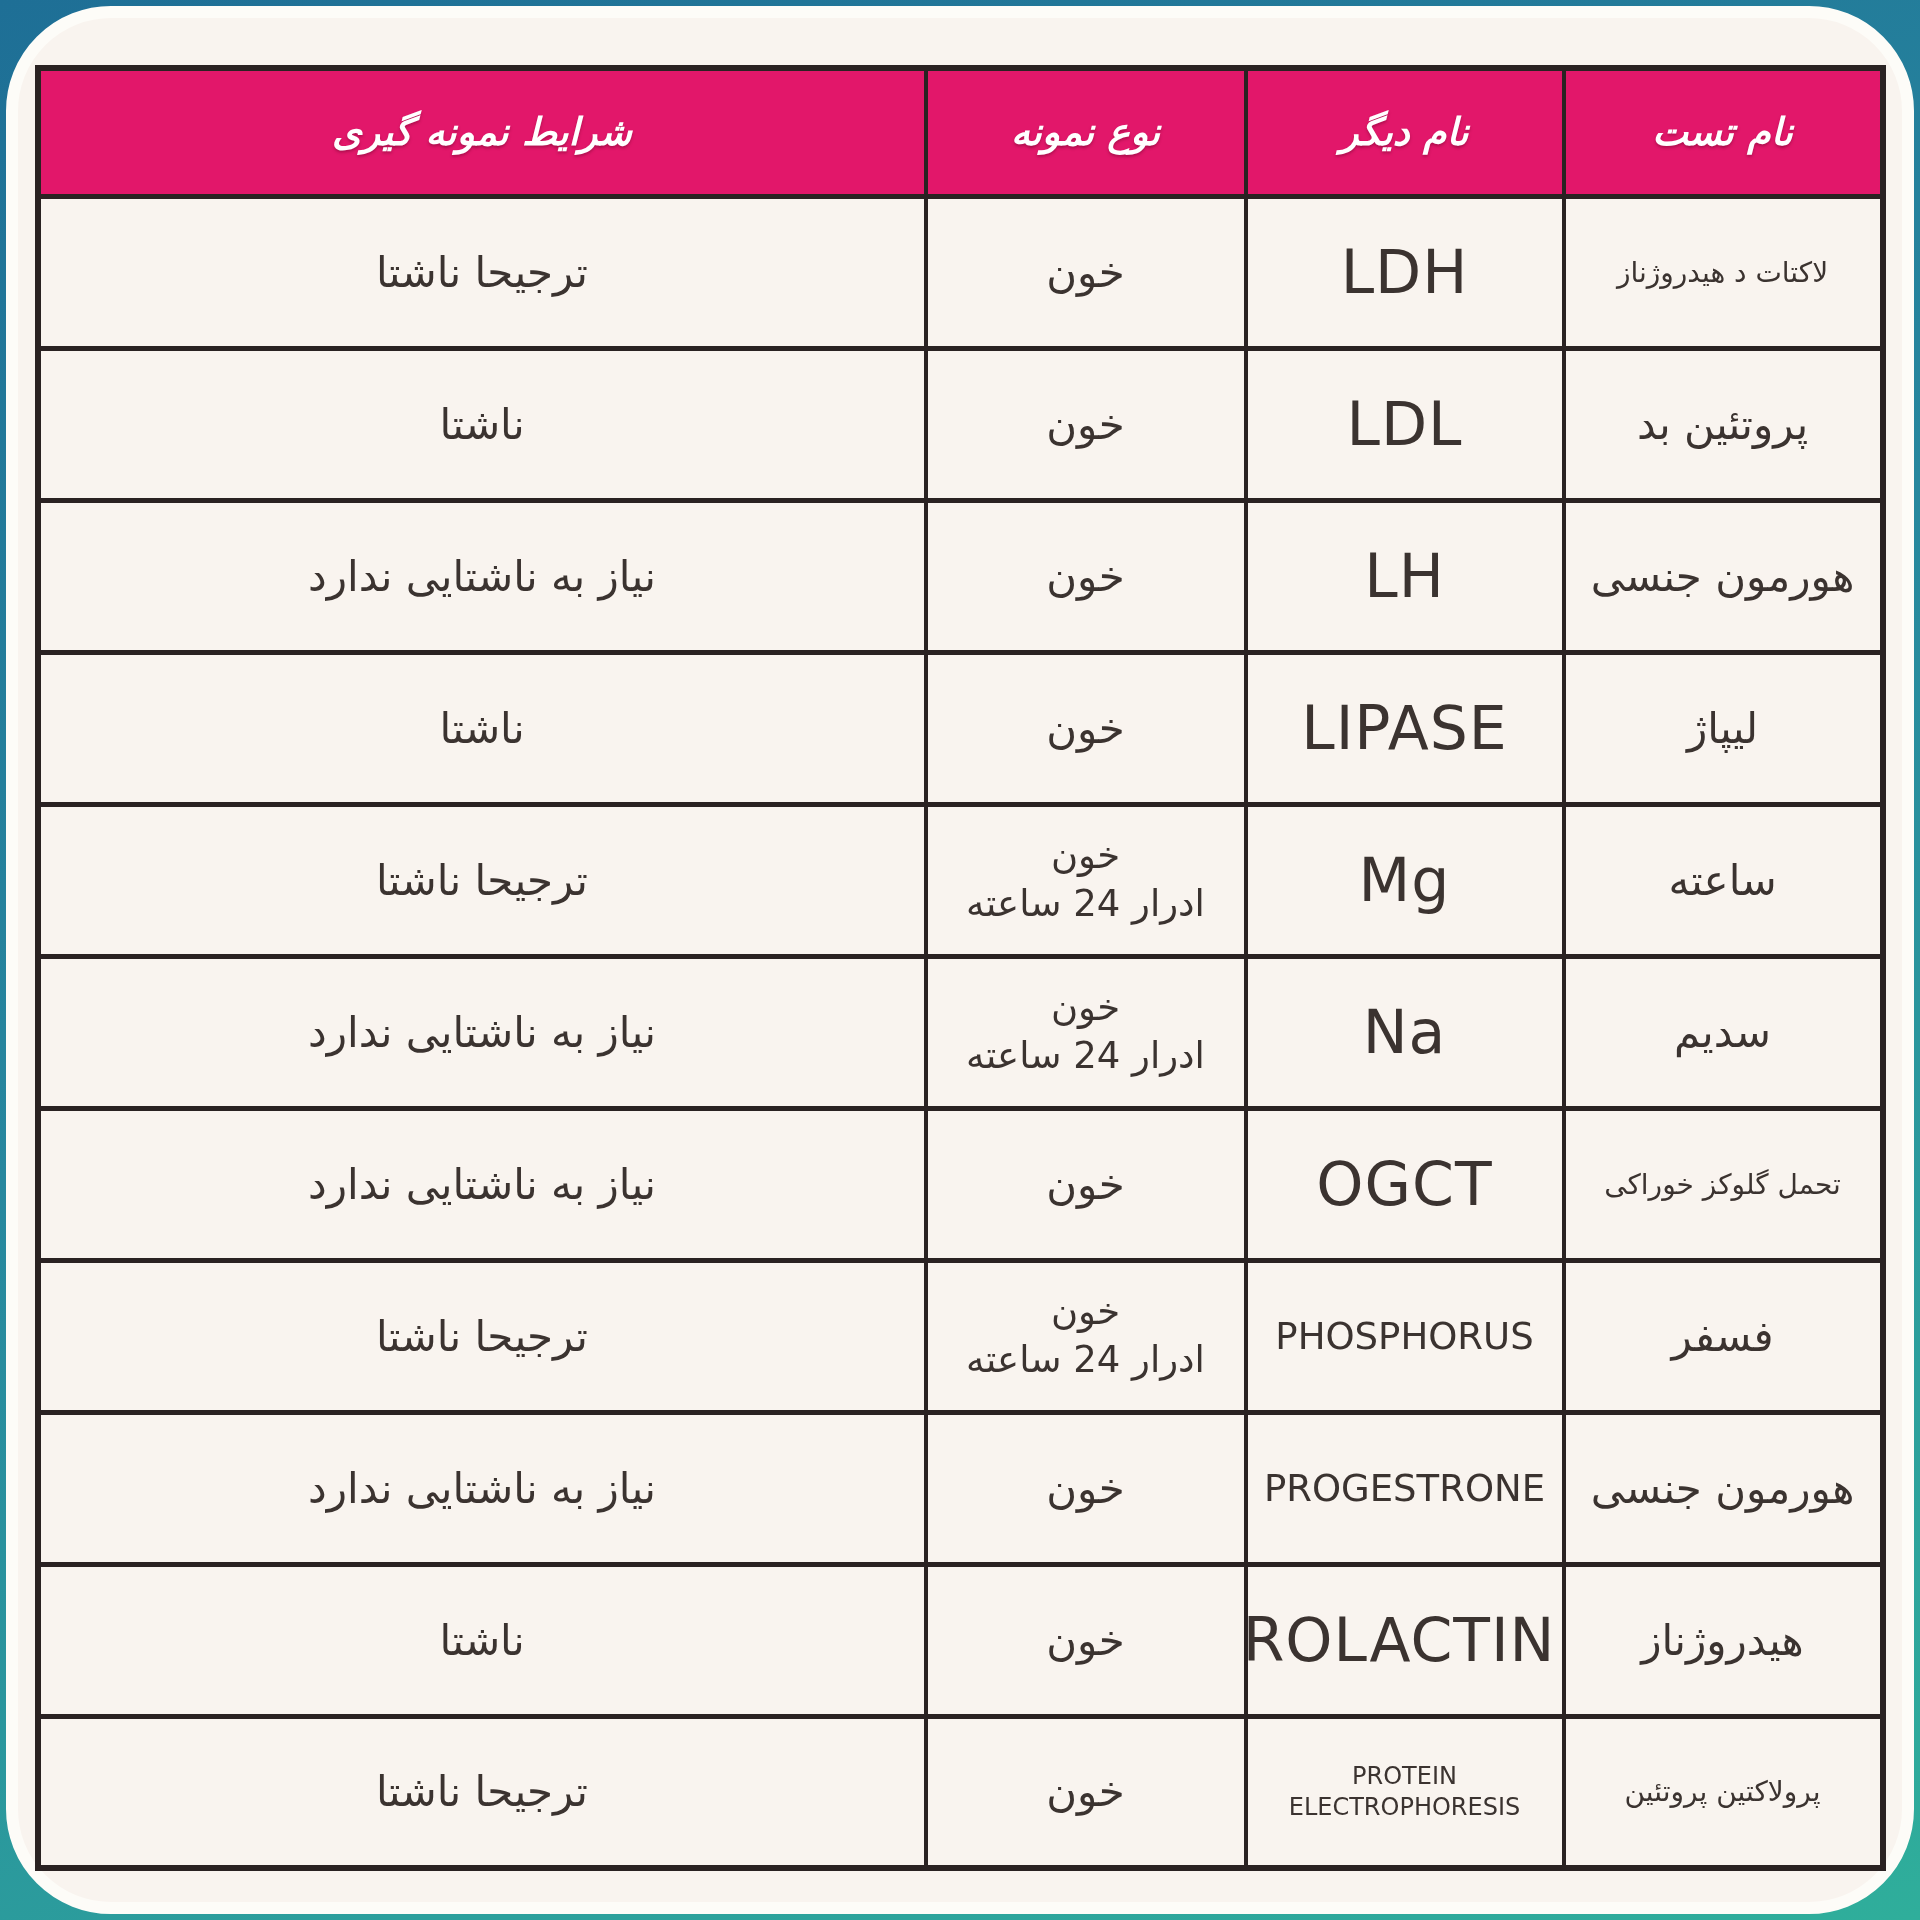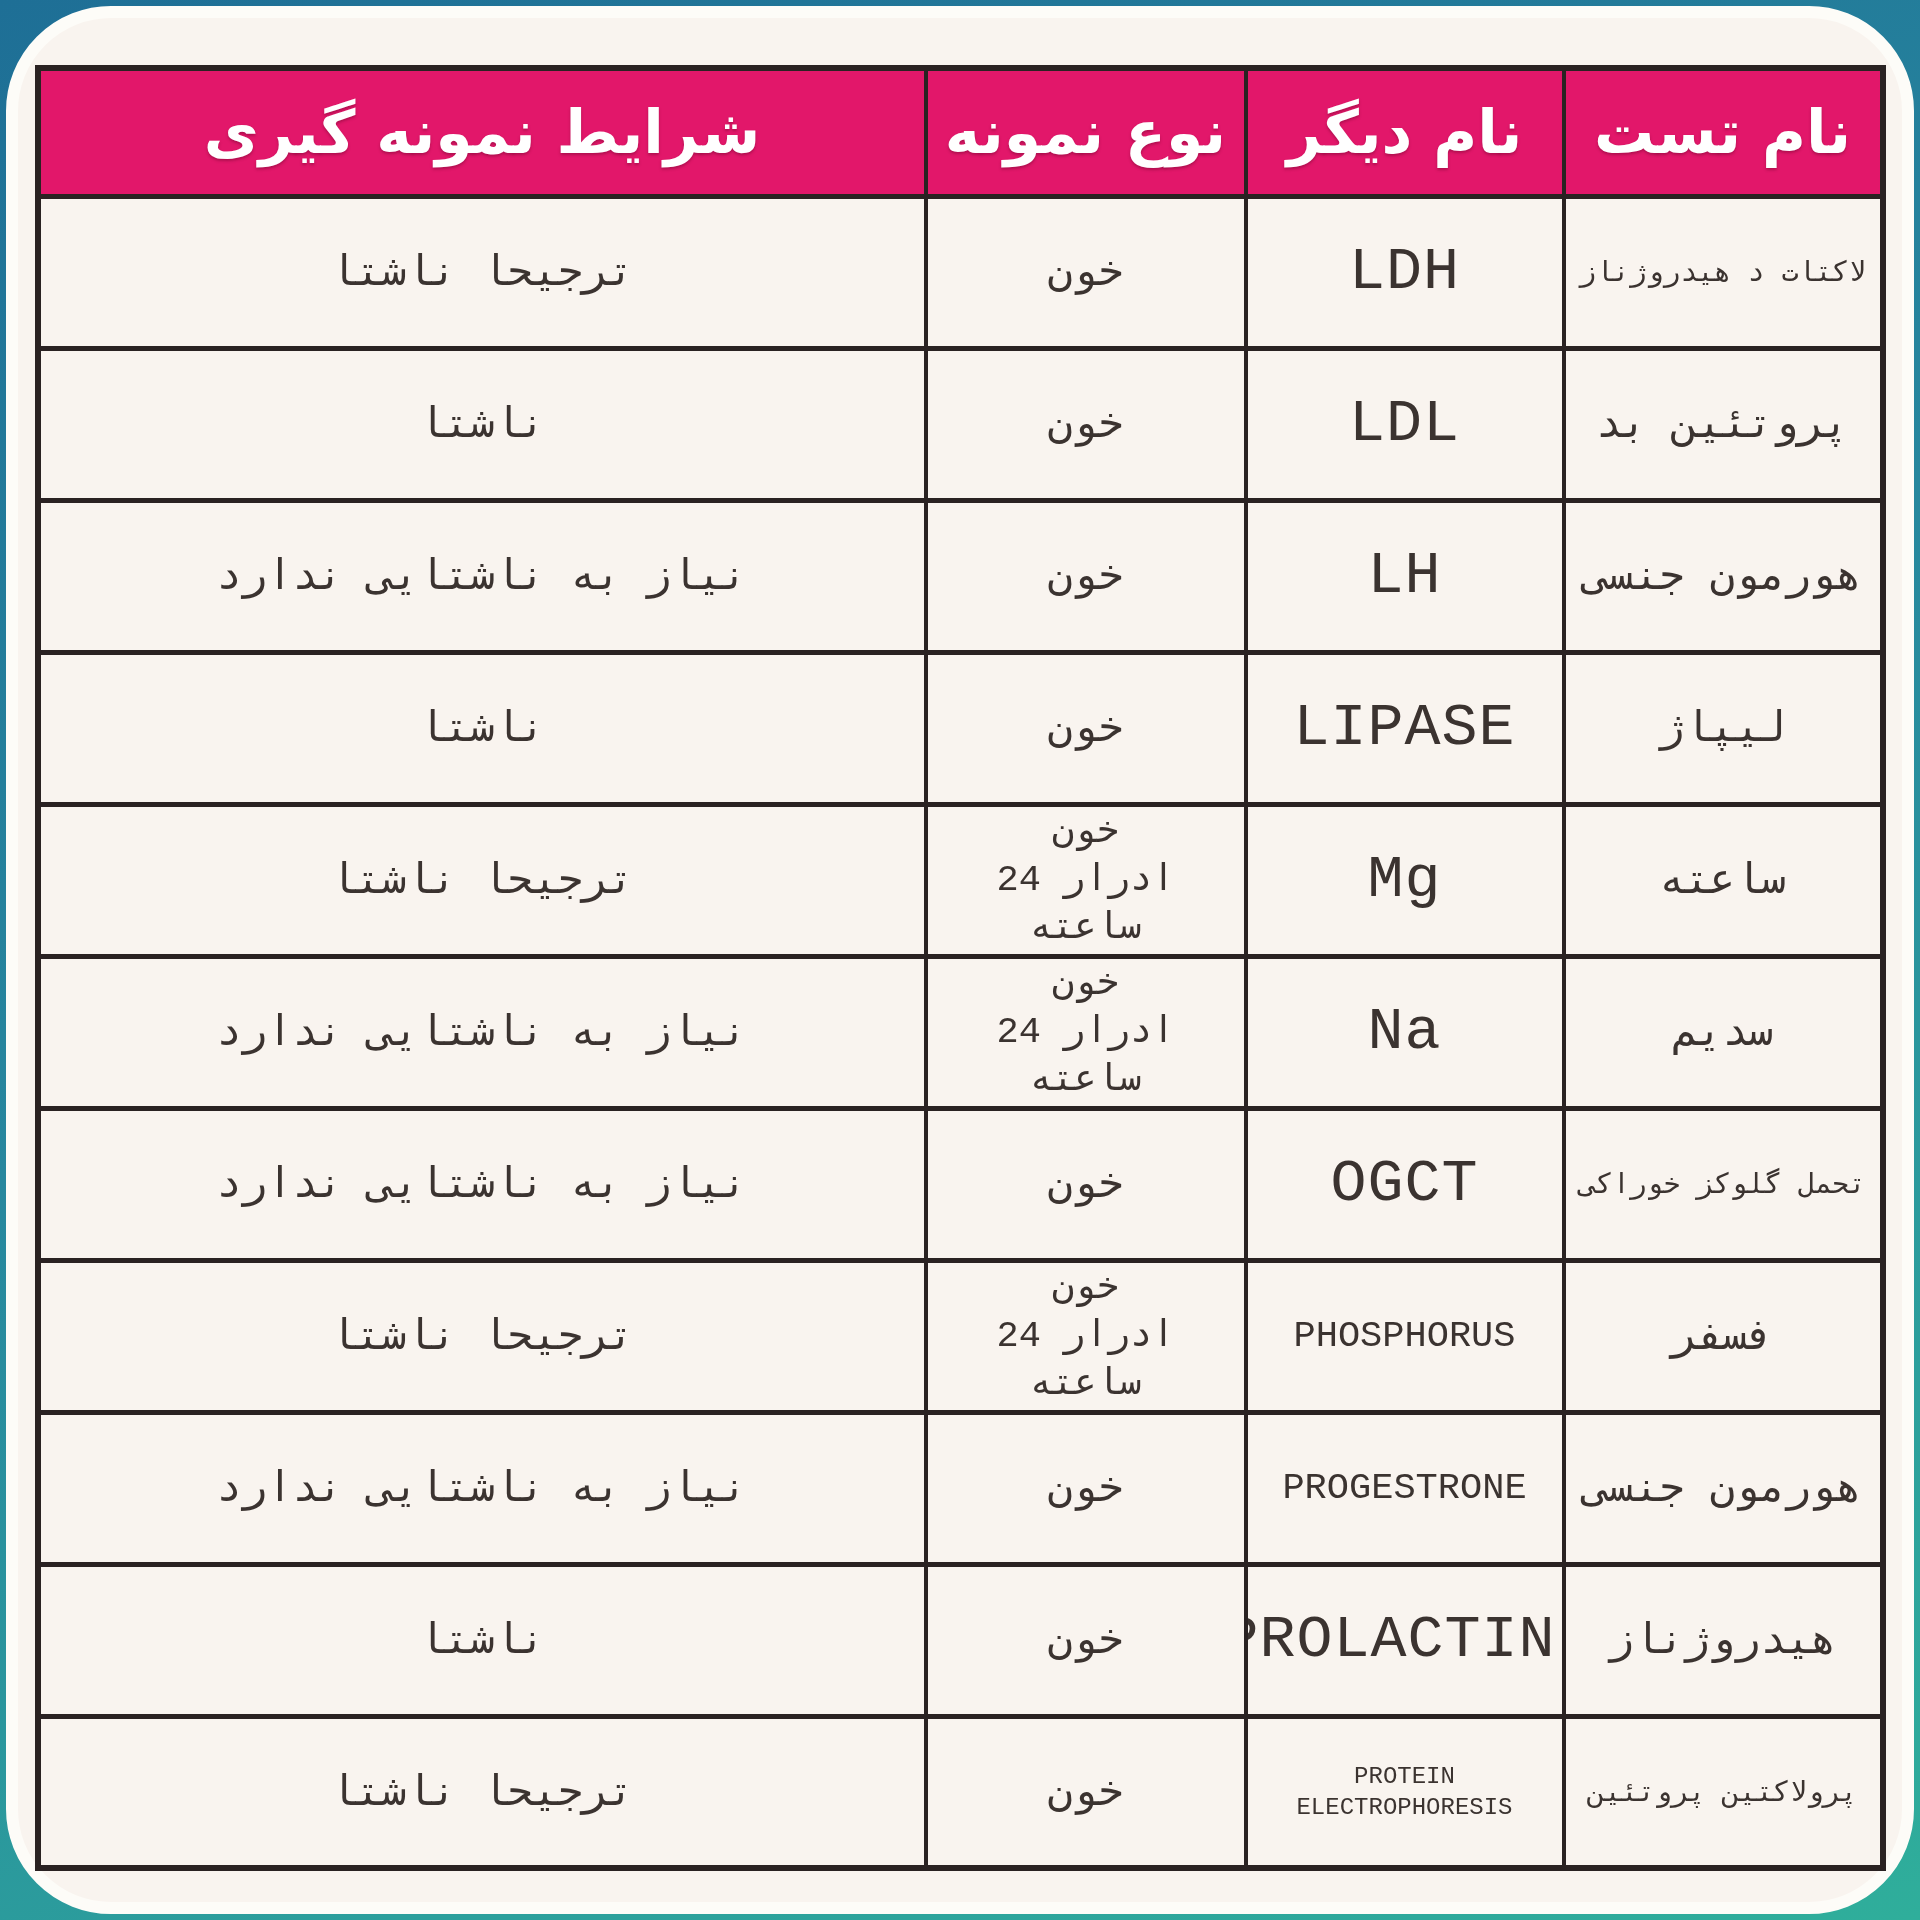--- a/index.html
+++ b/index.html
@@ -47,27 +47,27 @@
     text-align: center;
     vertical-align: middle;
     padding: 0 6px;
     box-sizing: border-box;
     white-space: pre-line;
     overflow: hidden;
   }
   th {
     background: var(--accent, #e2176a);
     color: var(--accent-text, #ffffff);
-    font-size: 60px;
+    font-size: 38px;
     font-weight: bold;
     text-shadow: 0 2px 3px rgba(80,0,30,0.35);
+    font-style: italic;
   }
   td {
     color: var(--text, #3b3330);
-    font-family: Liberation Mono, monospace;
   }
   td.fa { font-size: 42px; }
   td.fa.small-fa { font-size: 28px; }
   td.fa.multiline { font-size: 37px; line-height: 1.3; }
   td.en { font-size: 60px; letter-spacing: 1px; }
   td.en.mid-en { font-size: 37px; letter-spacing: 0; }
   td.en.multiline { font-size: 24px; line-height: 1.3; letter-spacing: 0; }
 </style>
 </head>
 <body>

